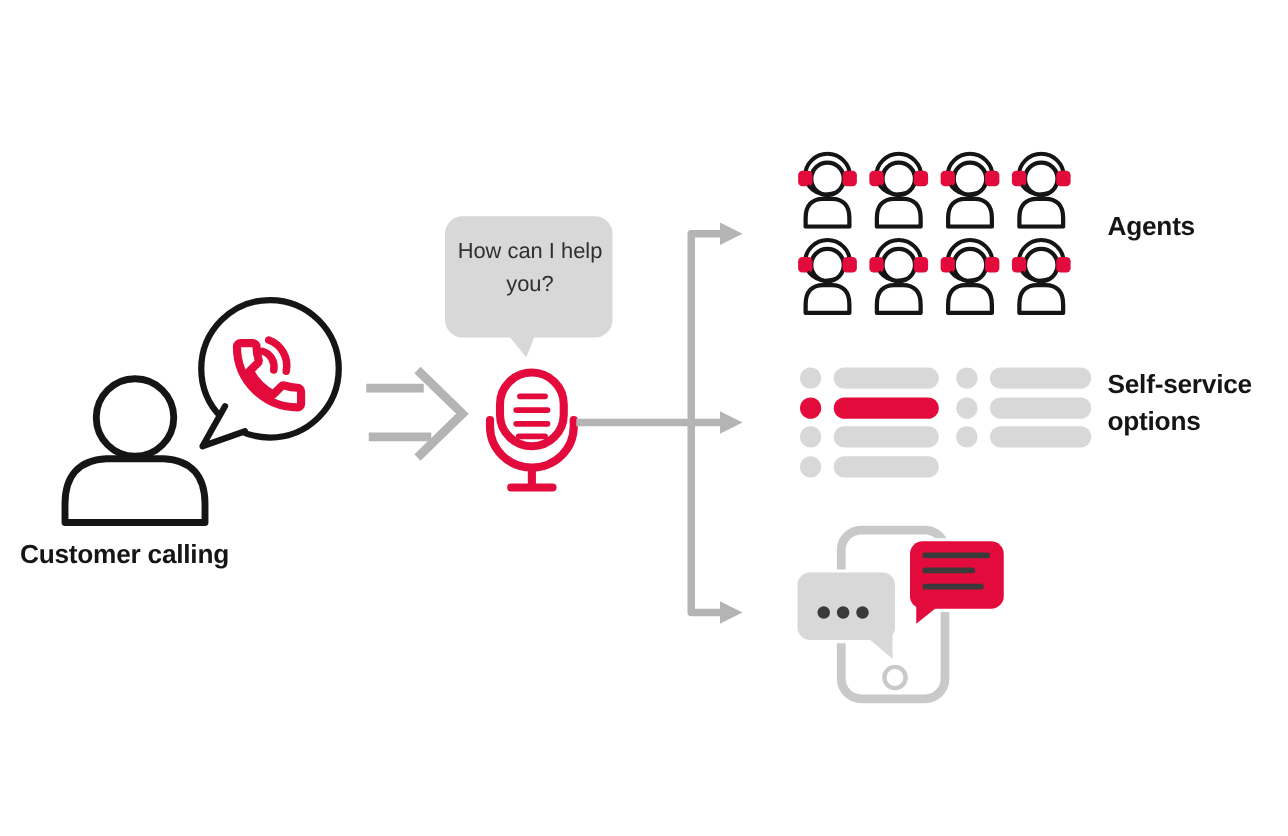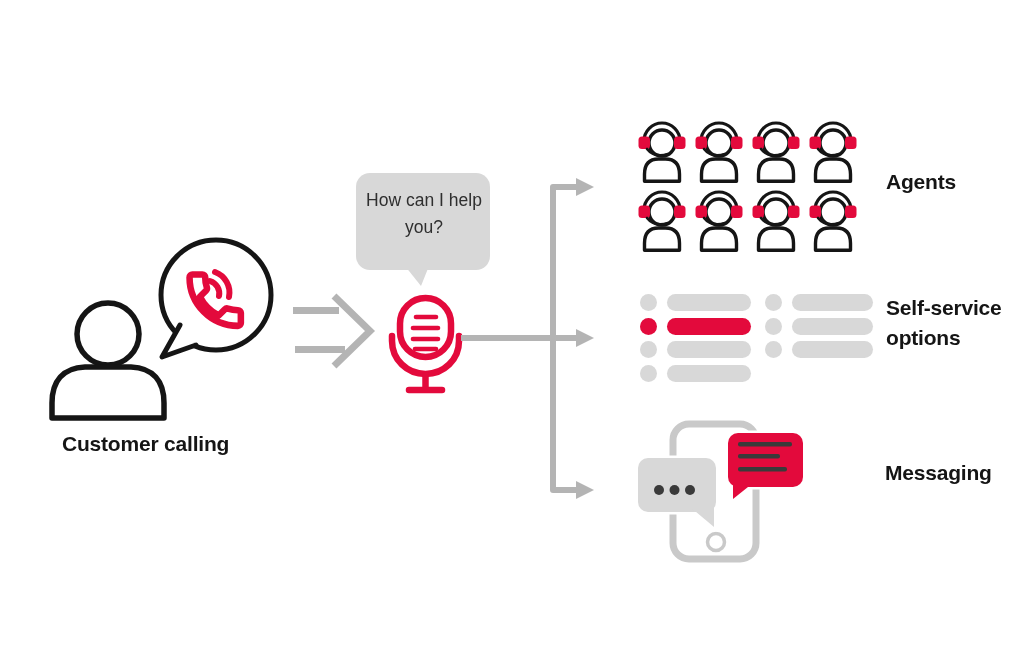--- a/index.html
+++ b/index.html
@@ -20,21 +20,21 @@
   .lgray-f{fill:var(--light-gray);}
   .line-f{fill:var(--line-gray);}
   .line-s{stroke:var(--line-gray); fill:none;}
   .phone-s{stroke:var(--phone-gray); fill:none;}
   .dark-f{fill:var(--dark-gray);}
 
   .label{position:absolute; font-weight:700; font-size:21px; line-height:28px;
          color:var(--ink); letter-spacing:-0.2px; white-space:nowrap;}
   .label.wrap{white-space:normal; line-height:30px;}
 
-  .customer-label{left:16px; top:430px;margin-left:46px;}
+  .customer-label{left:16px; top:430px;}
   .agents-label{left:886px; top:168px;}
   .selfservice-label{left:886px; top:293px; width:150px;}
   .messaging-label{left:885px; top:459px;}
 
   .assistant-bubble-text{position:absolute; left:356px; top:187px; width:136px;
     text-align:center; font-size:17.5px; line-height:27px; color:var(--bubble-text);}
 
   
   .agents-grid{position:absolute; left:638px; top:121px; display:grid;
     grid-template-columns:repeat(4,48px); column-gap:9px; row-gap:7px;}
@@ -245,14 +245,13 @@
 
   <div class="ss-row gray">
     <span class="ss-dot"></span>
     <span class="ss-bar"></span>
   </div>
 </div>
 
   <div class="label customer-label">Customer calling</div>
   <div class="label agents-label">Agents</div>
   <div class="label wrap selfservice-label">Self-service options</div>
-  <div class="label messaging-label">Messaging</div>
 </div>
 
 </body></html>

